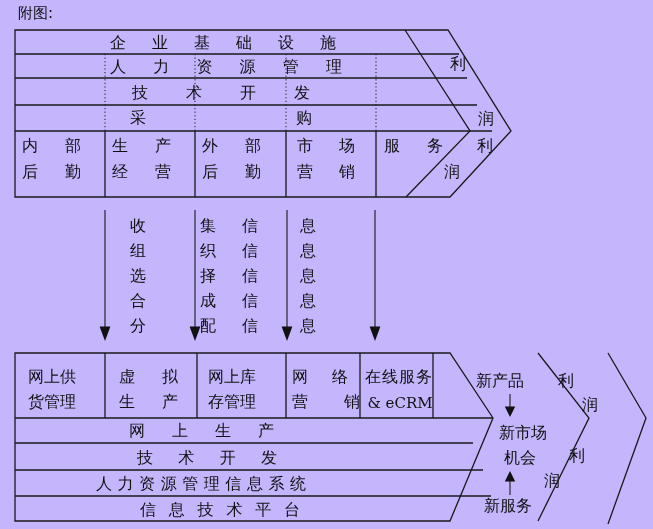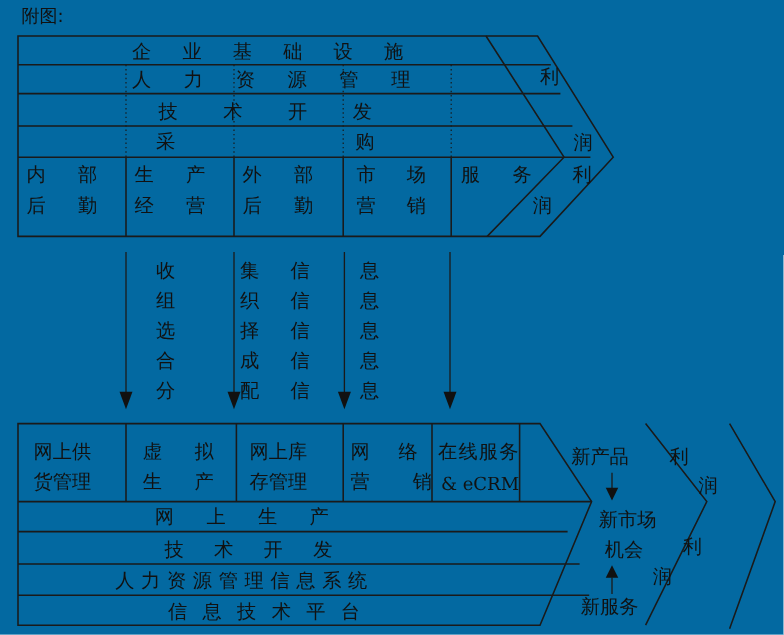--- a/index.html
+++ b/index.html
@@ -4,21 +4,21 @@
 <style>
   html, body {
     margin: 0;
     padding: 0;
     background: #ffffff;
   }
   .page {
     position: relative;
     width: 653px;
     height: 529px;
-    background: #0369a1;
+    background: #c4b5fd;
     overflow: hidden;
   }
   svg {
     display: block;
     font-family: "DejaVu Sans", sans-serif;
   }
   .ln {
     stroke: #1a1a1a;
     stroke-width: 1.3;
     fill: none;

